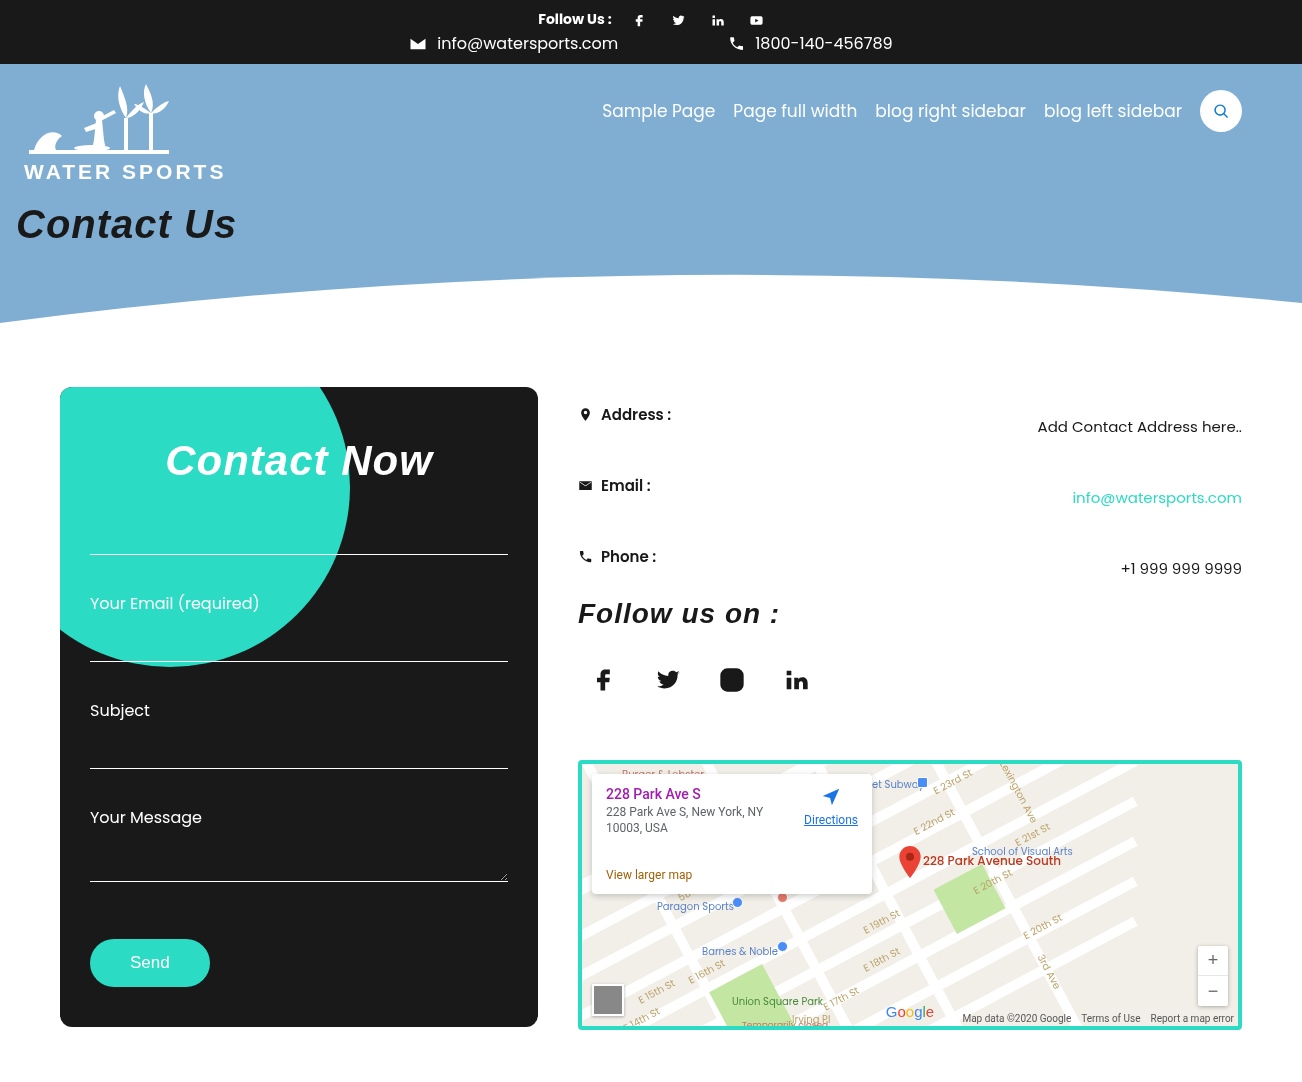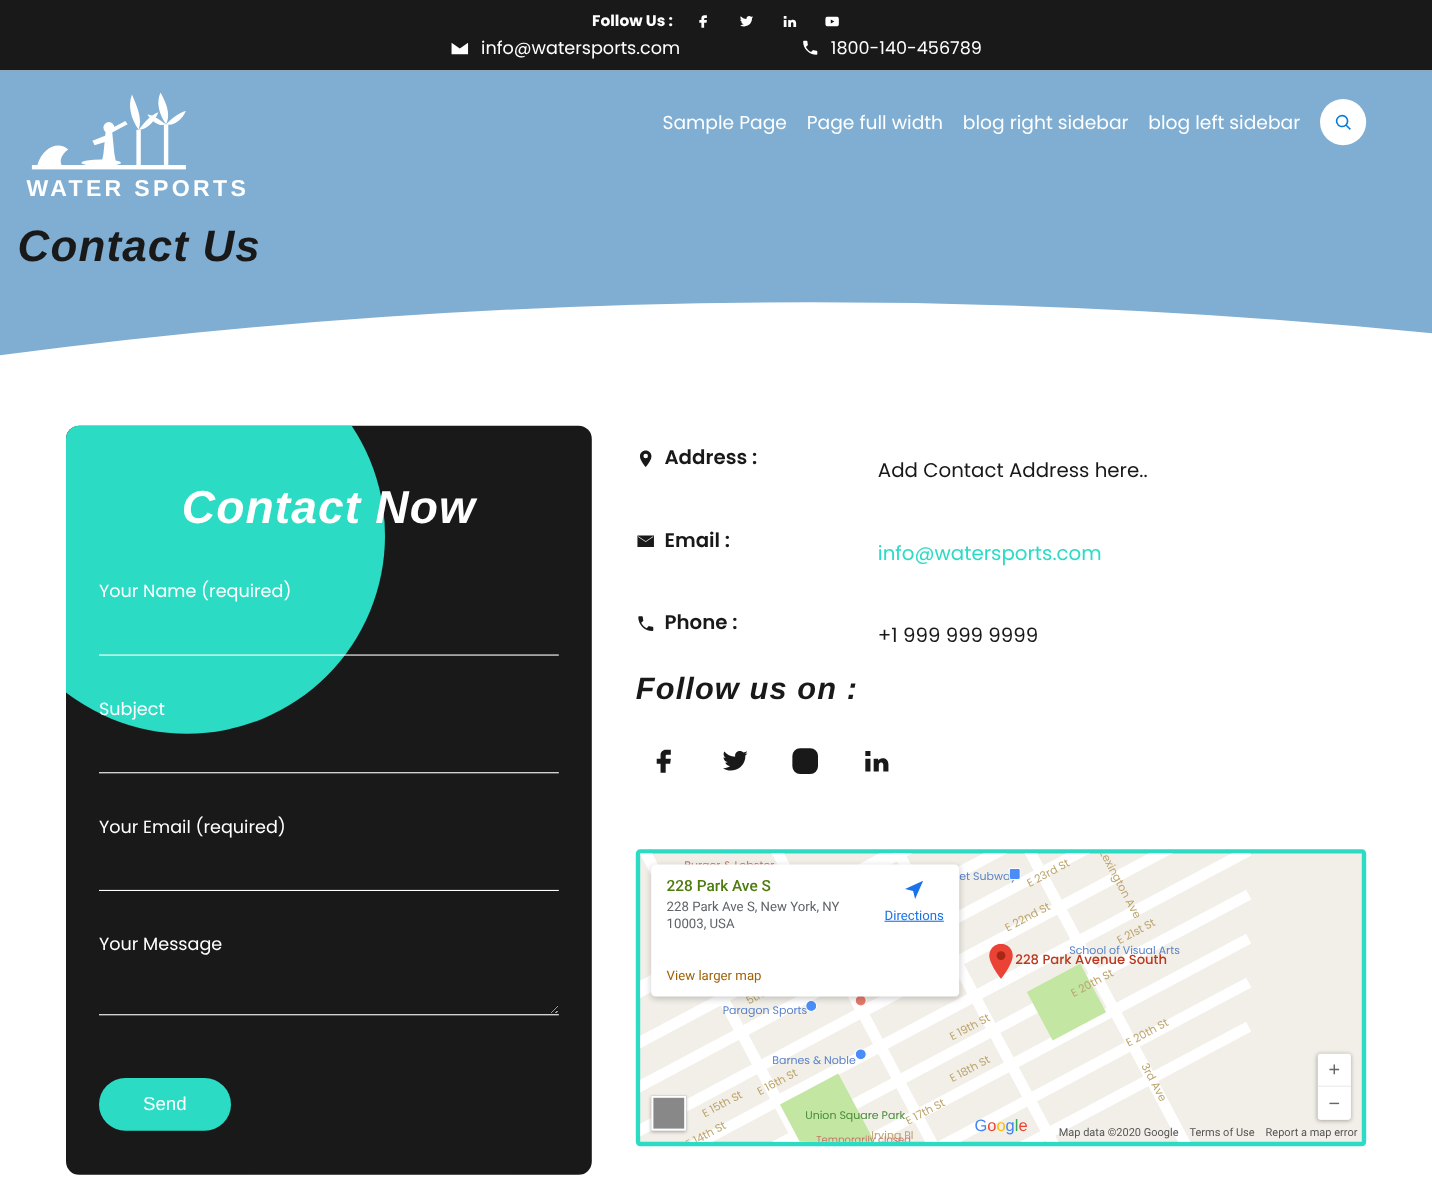--- a/index.html
+++ b/index.html
@@ -191,21 +191,22 @@
       margin-top: 14px;
     }
     
     .info-col {
       flex: 1;
       padding-top: 4px;
     }
     .info-row {
       display: flex;
       margin-bottom: 24px;
-      font-size: 18px;
+      font-size: 15px;
+      text-align: right;
     }
     .info-row-phone { margin-bottom: 16px; }
     .info-label {
       width: 220px;
       display: flex;
       align-items: center;
       gap: 8px;
       font-weight: 600;
       color: #19191a;
     }
@@ -272,21 +273,21 @@
       font-family: Roboto, Arial, sans-serif;
     }
     .map-info-inner {
       display: flex;
       gap: 14px;
     }
     .map-info-left { flex: 1; }
     .map-info-title {
       font-size: 14px;
       font-weight: 500;
-      color: #4d7c0f;
+      color: #a21caf;
       margin-bottom: 3px;
     }
     .map-info-addr {
       font-size: 12px;
       color: #5f6368;
       line-height: 1.3;
     }
     .map-directions {
       text-align: center;
       font-size: 12px;
@@ -479,30 +480,29 @@
   </svg>
 </div>
 
 <div class="content">
 
   <div class="form-card">
     <div class="form-circle"></div>
     <div class="form-inner">
       <h2 class="form-title">Contact Now</h2>
       <div class="form-group">
-        <label class="form-label">Your Name (required)</label>
         <input class="form-input" type="text" style="">
+      </div>
+      <div class="form-group">
+        <label class="form-label">Your Email (required)</label>
+        <input class="form-input" type="email" style="">
       </div>
       <div class="form-group">
         <label class="form-label">Subject</label>
         <input class="form-input" type="text" style="">
-      </div>
-      <div class="form-group">
-        <label class="form-label">Your Email (required)</label>
-        <input class="form-input" type="email" style="">
       </div>
       <div class="form-group">
         <label class="form-label">Your Message</label>
         <textarea class="form-input" style=""></textarea>
       </div>
       <button class="send-btn">Send</button>
     </div>
   </div>
 
   <div class="info-col">

